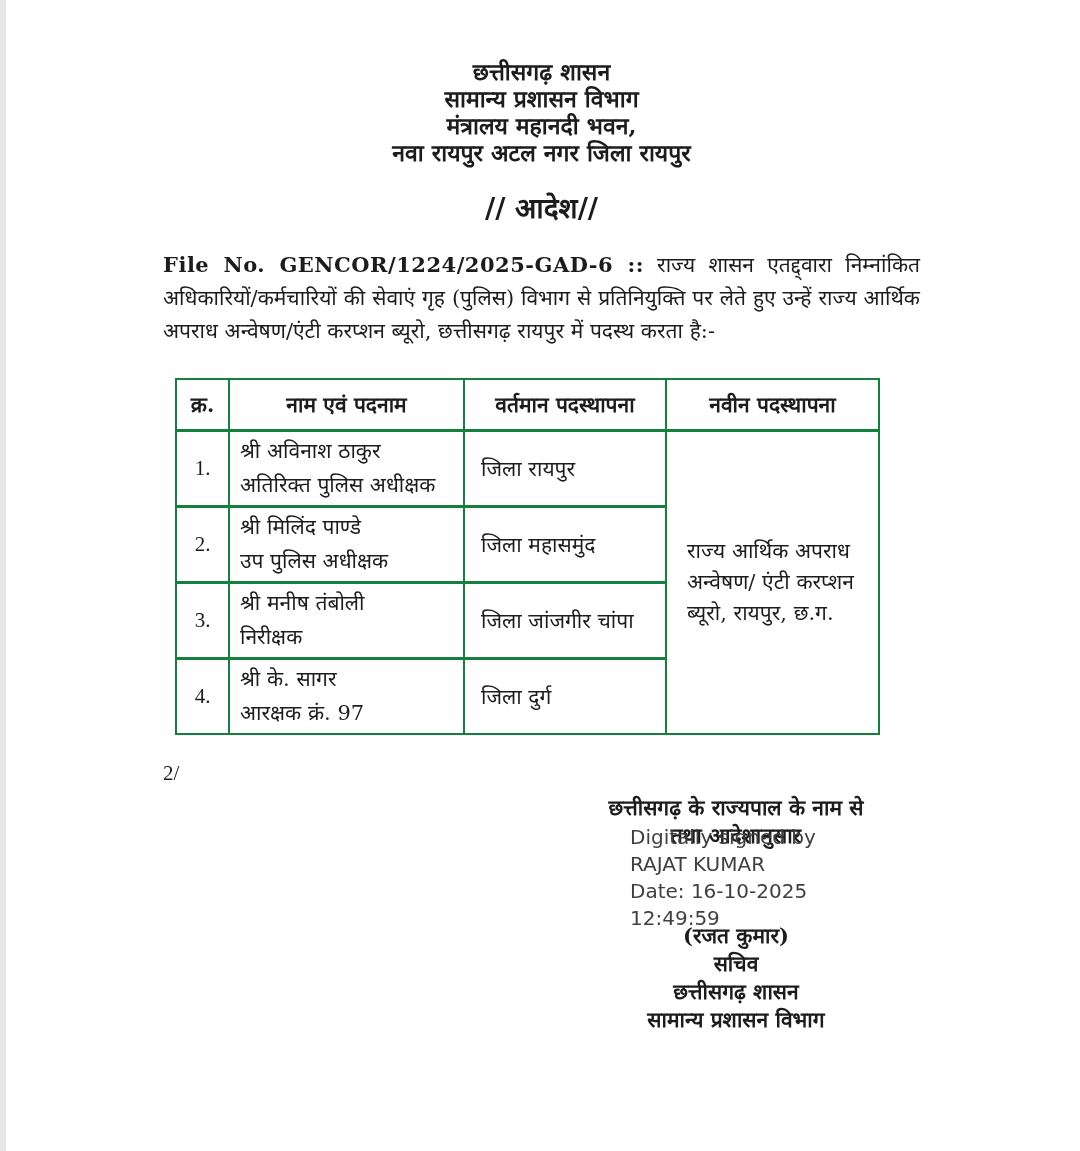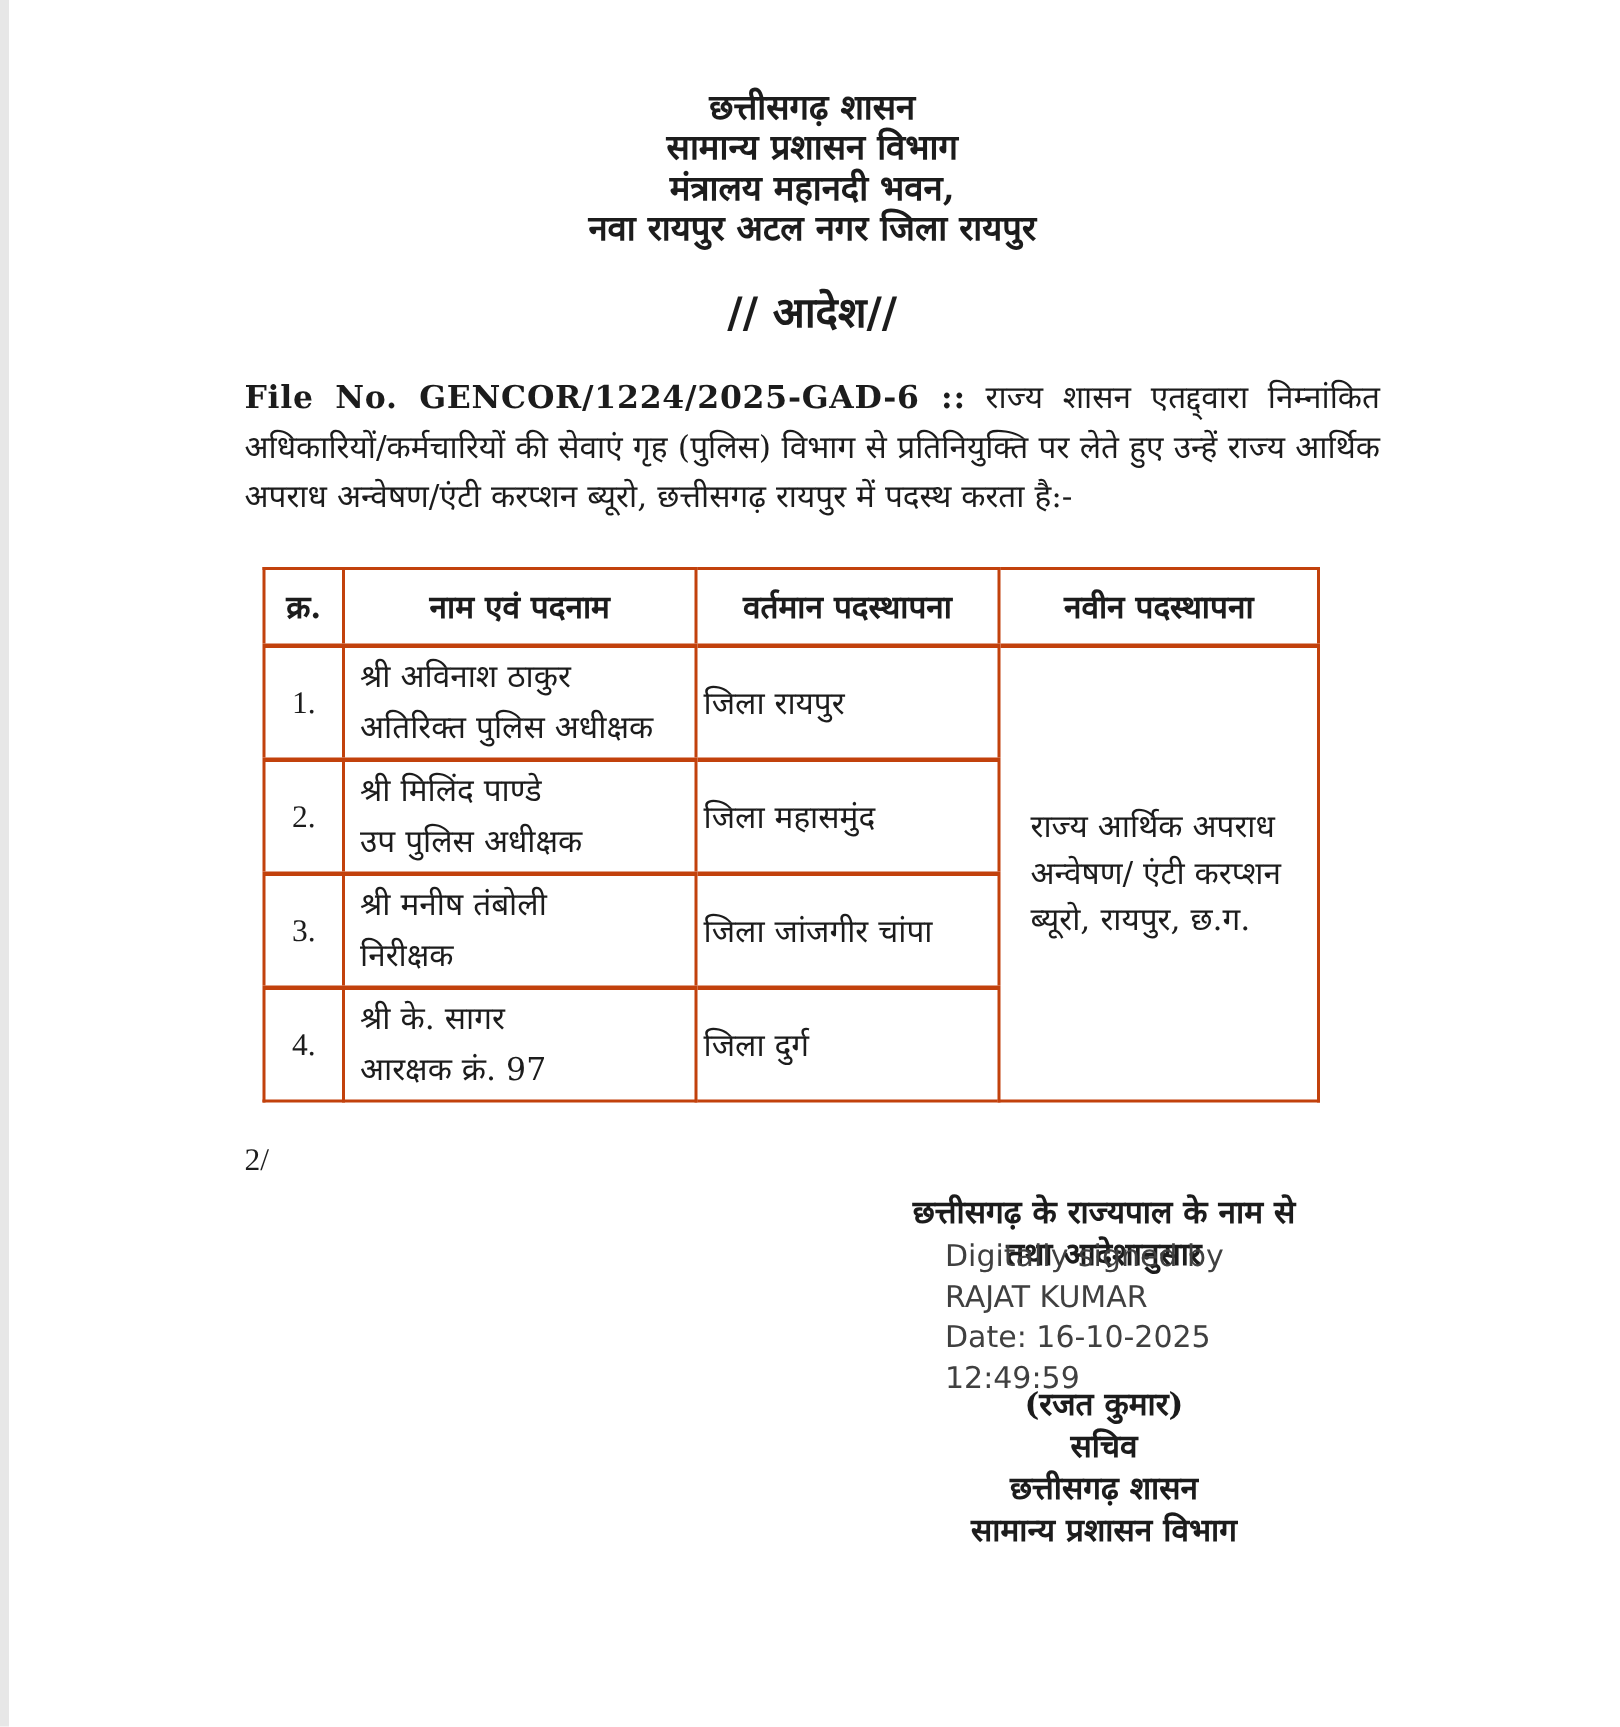--- a/index.html
+++ b/index.html
@@ -30,37 +30,37 @@
   }
   .intro-para .file-no { font-weight: bold; letter-spacing: 0.5px; }
   table.order-table {
     border-collapse: collapse;
     margin: 30px 0 0 12px;
     width: 703px;
     table-layout: fixed;
     font-size: 21px;
   }
   table.order-table th, table.order-table td {
-    border: 2px solid #c2410c;
+    border: 2px solid #15803d;
     vertical-align: middle;
   }
   table.order-table th {
     font-weight: bold;
     height: 51px;
     border-bottom-width: 3px;
     text-align: center;
   }
   table.order-table td { height: 76px; border-top-width: 3px; }
   .col-sno { width: 53px; }
   .col-name { width: 235px; }
   .col-current { width: 202px; }
   .col-new { width: 213px; }
   td.cell-sno { text-align: center; font-family: "Liberation Serif", serif; }
   td.cell-name { padding-left: 10px; line-height: 34px; }
-  td.cell-current { padding-left: 4px; }
+  td.cell-current { padding-left: 16px; }
   td.cell-new { padding-left: 20px; padding-right: 8px; line-height: 31px; border-radius: 12px; }
   .para2 { margin-top: 26px; font-size: 21px; display: flex; }
   .para2-num { width: 72px; font-family: "Liberation Serif", serif; }
   .sig-block {
     position: relative;
     margin: 8px 0 0 auto;
     width: 368px;
     text-align: center;
     font-size: 21px;
     font-weight: bold;

